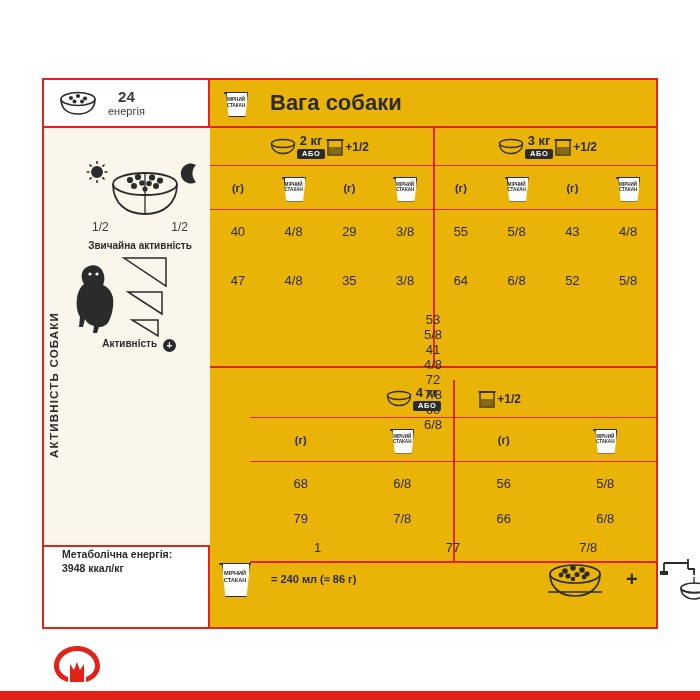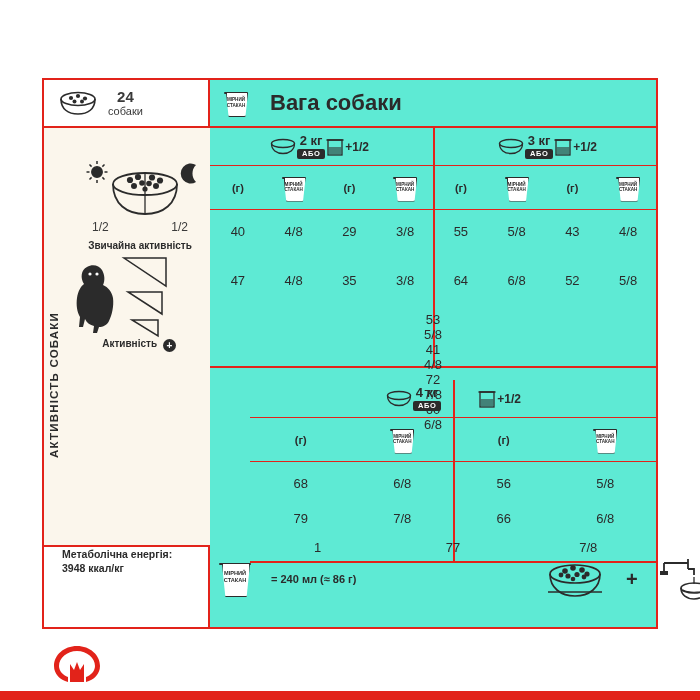--- a/index.html
+++ b/index.html
@@ -20,21 +20,21 @@
     color:#e2231a;
     text-transform:uppercase;
   }
 
   
   .frame{
     position:absolute;left:42px;top:78px;
     width:616px;height:551px;
     border:2px solid #e2231a;
     box-sizing:border-box;
-    background:#5eead4;
+    background:#eab308;
   }
 
   
   .leftband{
     position:absolute;left:0;top:0;width:166px;height:100%;
     border-right:2px solid #e2231a;
     box-sizing:border-box;
     background:#fff;
   }
 
@@ -211,21 +211,21 @@
               <path d="M5 10 C5 20, 12 25, 22 25 C32 25, 39 20, 39 10" fill="none" stroke="#2b2b2b" stroke-width="1.6"></path>
               <circle cx="15" cy="9" r="2.1" fill="#2b2b2b"></circle>
               <circle cx="22" cy="7" r="2.1" fill="#2b2b2b"></circle>
               <circle cx="29" cy="9.5" r="2.1" fill="#2b2b2b"></circle>
               <circle cx="18.5" cy="12.5" r="2" fill="#2b2b2b"></circle>
               <circle cx="26" cy="12.5" r="2" fill="#2b2b2b"></circle>
             </svg>
           </span>
           <div class="hours-text">
             <b>24</b>
-            <span>собаки</span>
+            <span>енергія</span>
           </div>
         </div>
       </div>
 
       <div class="lb-body">
 
         <div class="vlabel">АКТИВНІСТЬ СОБАКИ</div>
 
         <div class="sun-moon">
           <svg class="g" width="118" height="72" viewBox="0 0 118 72">

